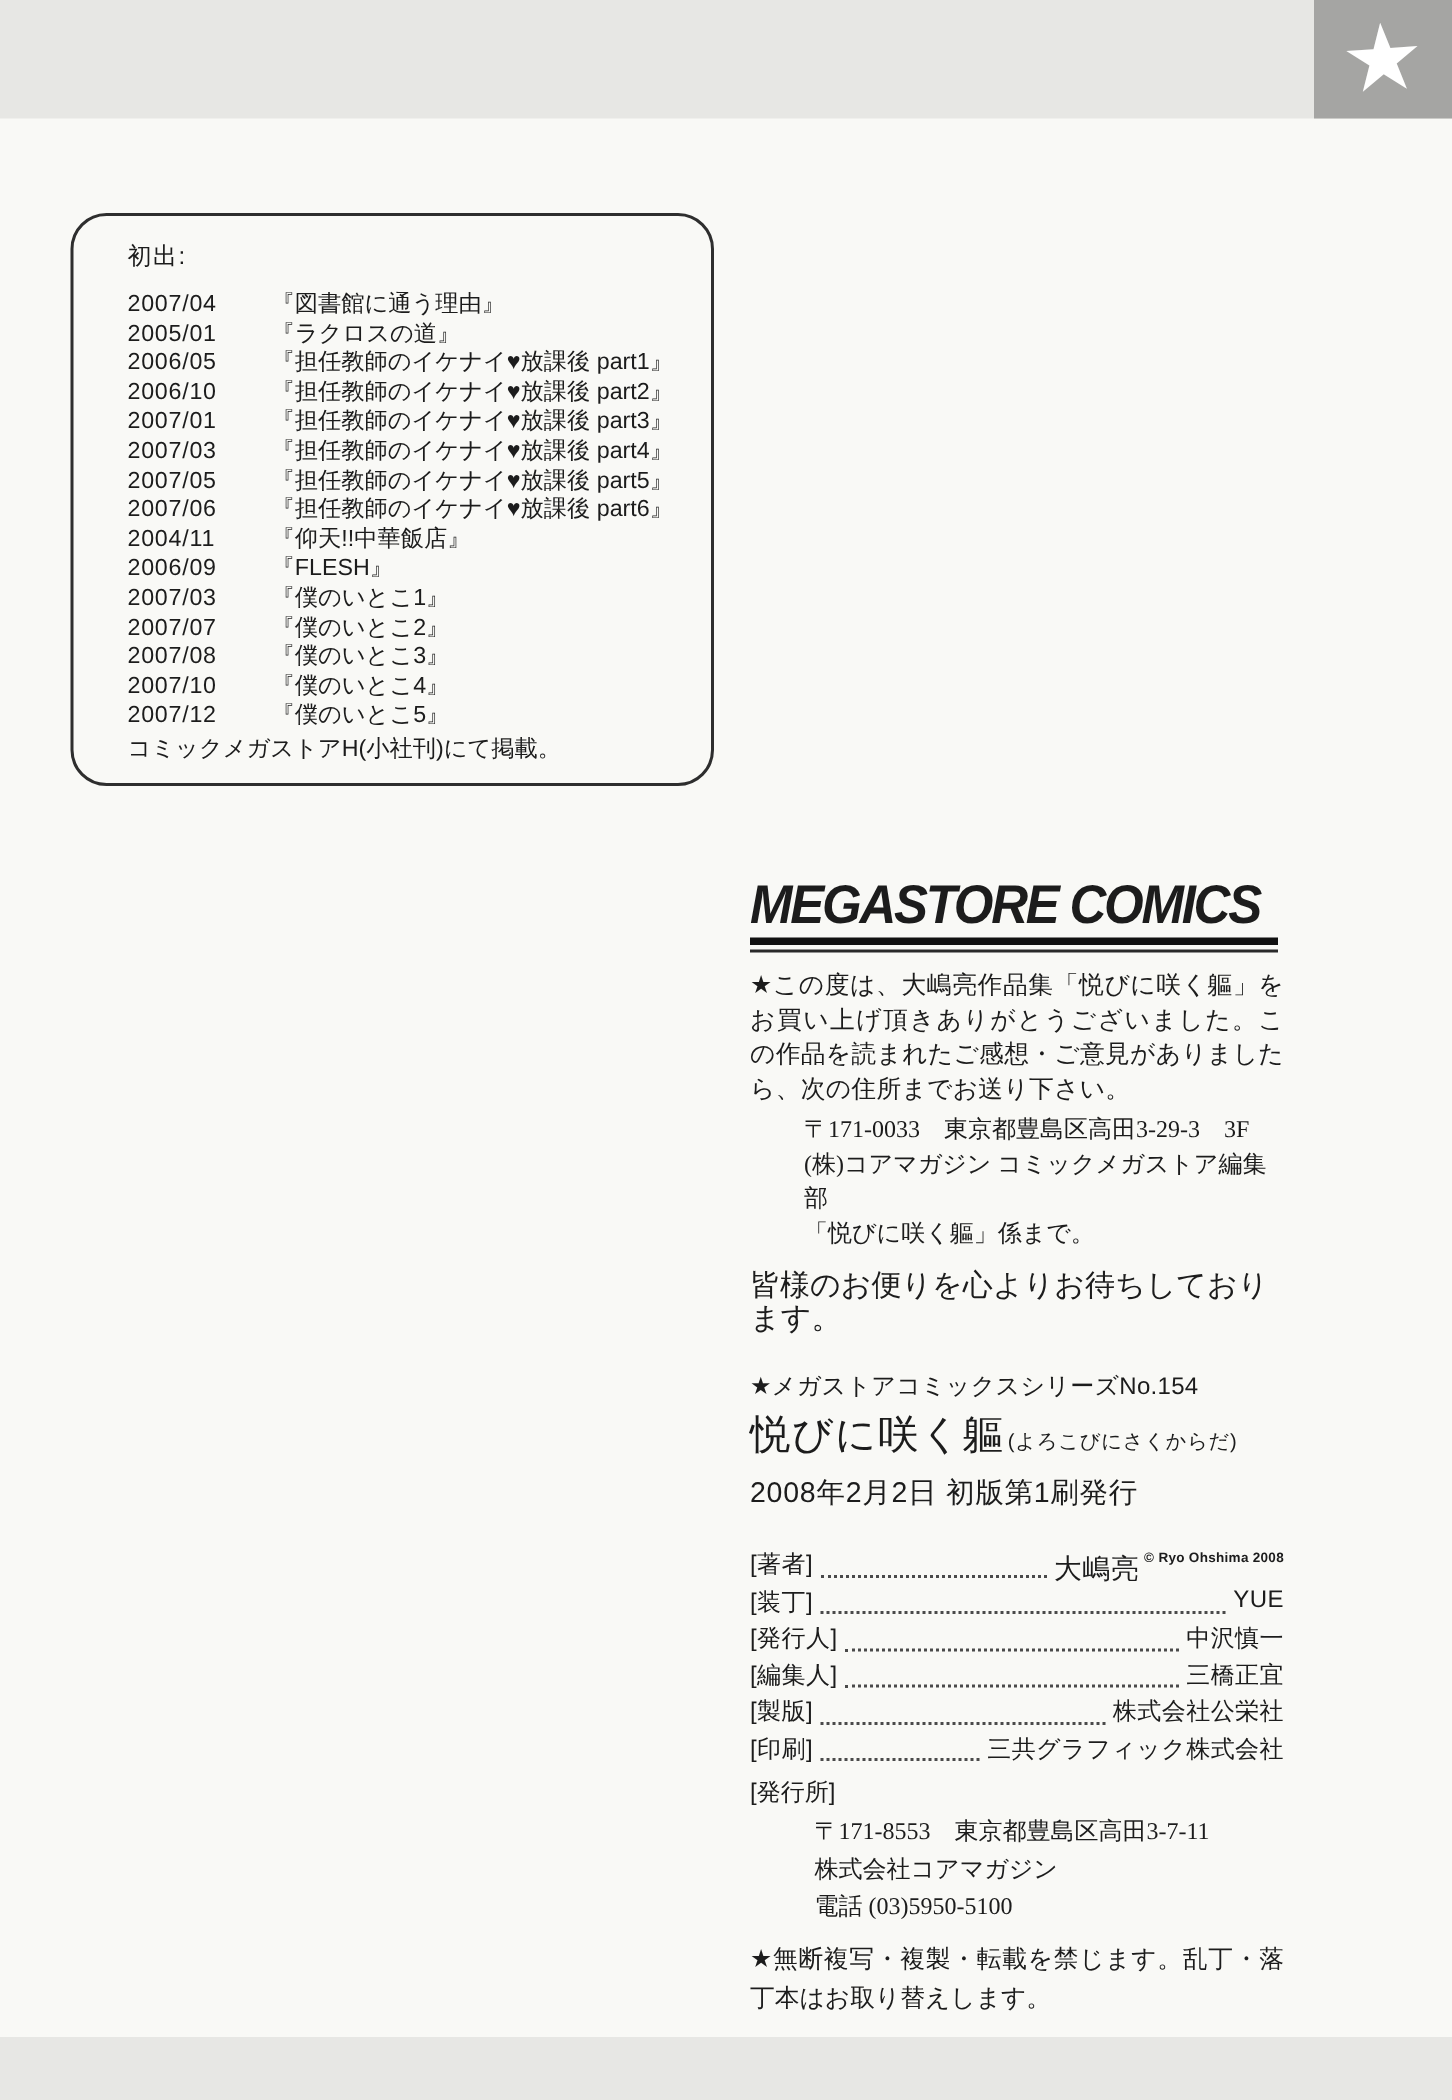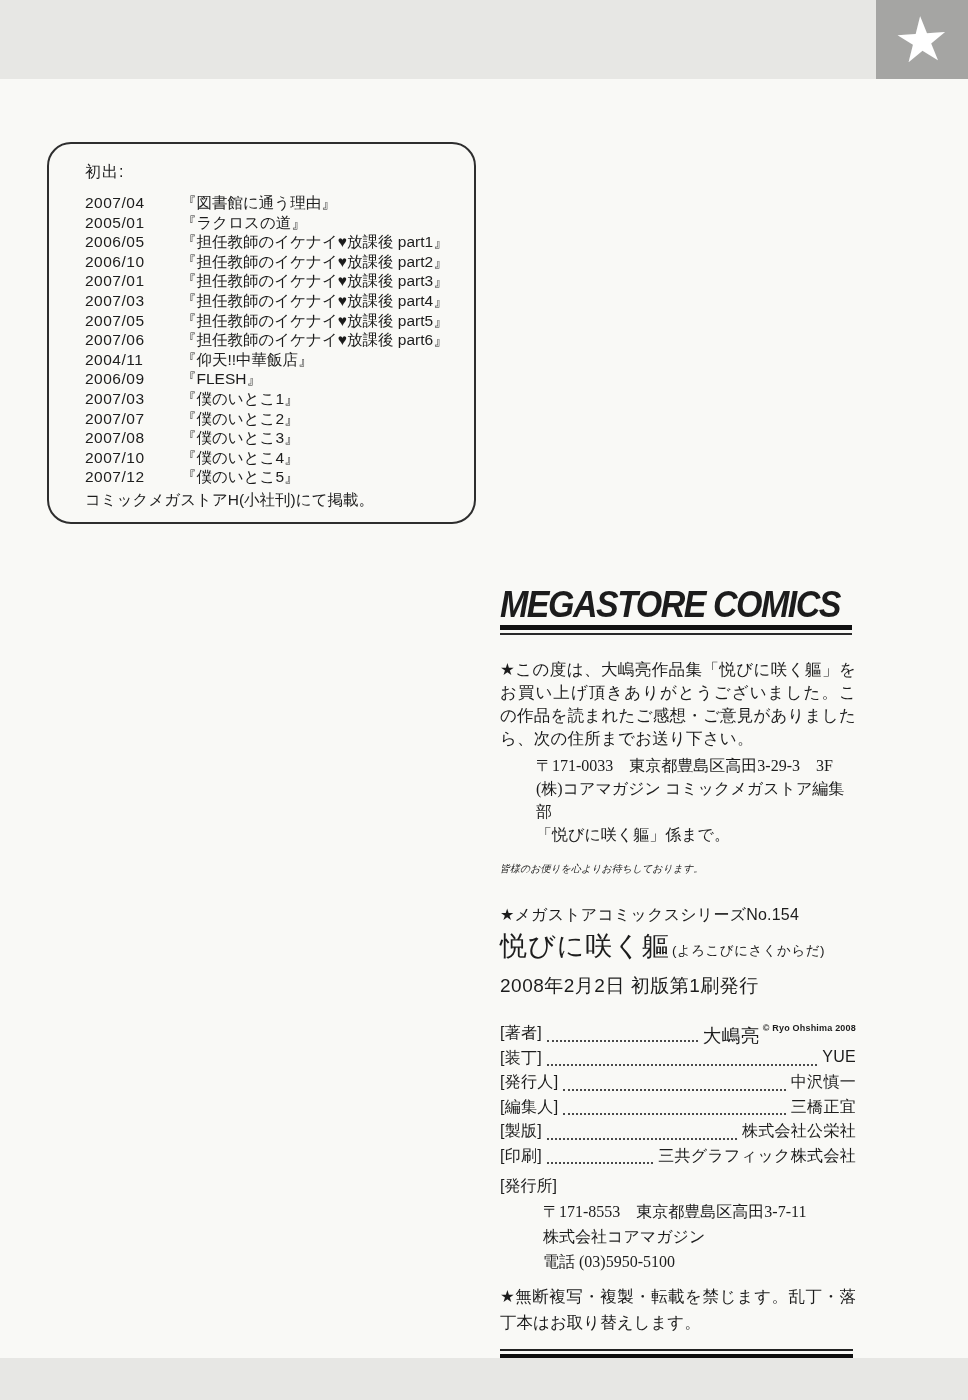--- a/index.html
+++ b/index.html
@@ -66,28 +66,28 @@
     font-family:"Liberation Sans","DejaVu Sans",sans-serif;
     font-weight:900;font-style:italic;
     font-size:34px;line-height:34px;
     letter-spacing:-1.5px;
     transform:scaleY(1.07);transform-origin:left bottom;
     white-space:nowrap;
   }
   .rule-thick{width:352px;height:5px;background:#111;margin-top:3px;}
   .rule-thin{width:352px;height:2px;background:#2a2a2a;margin-top:3px;}
   .thanks{
-    margin-top:23px;
+    margin-top:11px;
     font-size:16.5px;line-height:23px;
     letter-spacing:0.2px;
     text-align:justify;
   }
   .serif{font-family:Liberation Serif, serif;margin-left:36px;}
   .addr{margin-top:4px;font-size:16px;line-height:23px;}
-  .waiting{margin-top:12px;font-size:10px;line-height:22px;font-style:italic;}
+  .waiting{margin-top:12px;font-size:20px;line-height:22px;}
   .series{margin-top:25px;font-size:16px;line-height:20px;letter-spacing:0.2px;}
   .book-title{margin-top:5px;white-space:nowrap;}
   .bt-main{font-size:27px;line-height:32px;font-weight:400;letter-spacing:1px;}
   .bt-reading{font-size:13.5px;letter-spacing:0.5px;margin-left:2px;}
   .print-date{margin-top:12px;font-size:19px;line-height:24px;letter-spacing:0.5px;}
   .credits{margin-top:25px;}
   .credit-row{
     display:flex;height:24.5px;
     font-size:16px;white-space:nowrap;
   }

